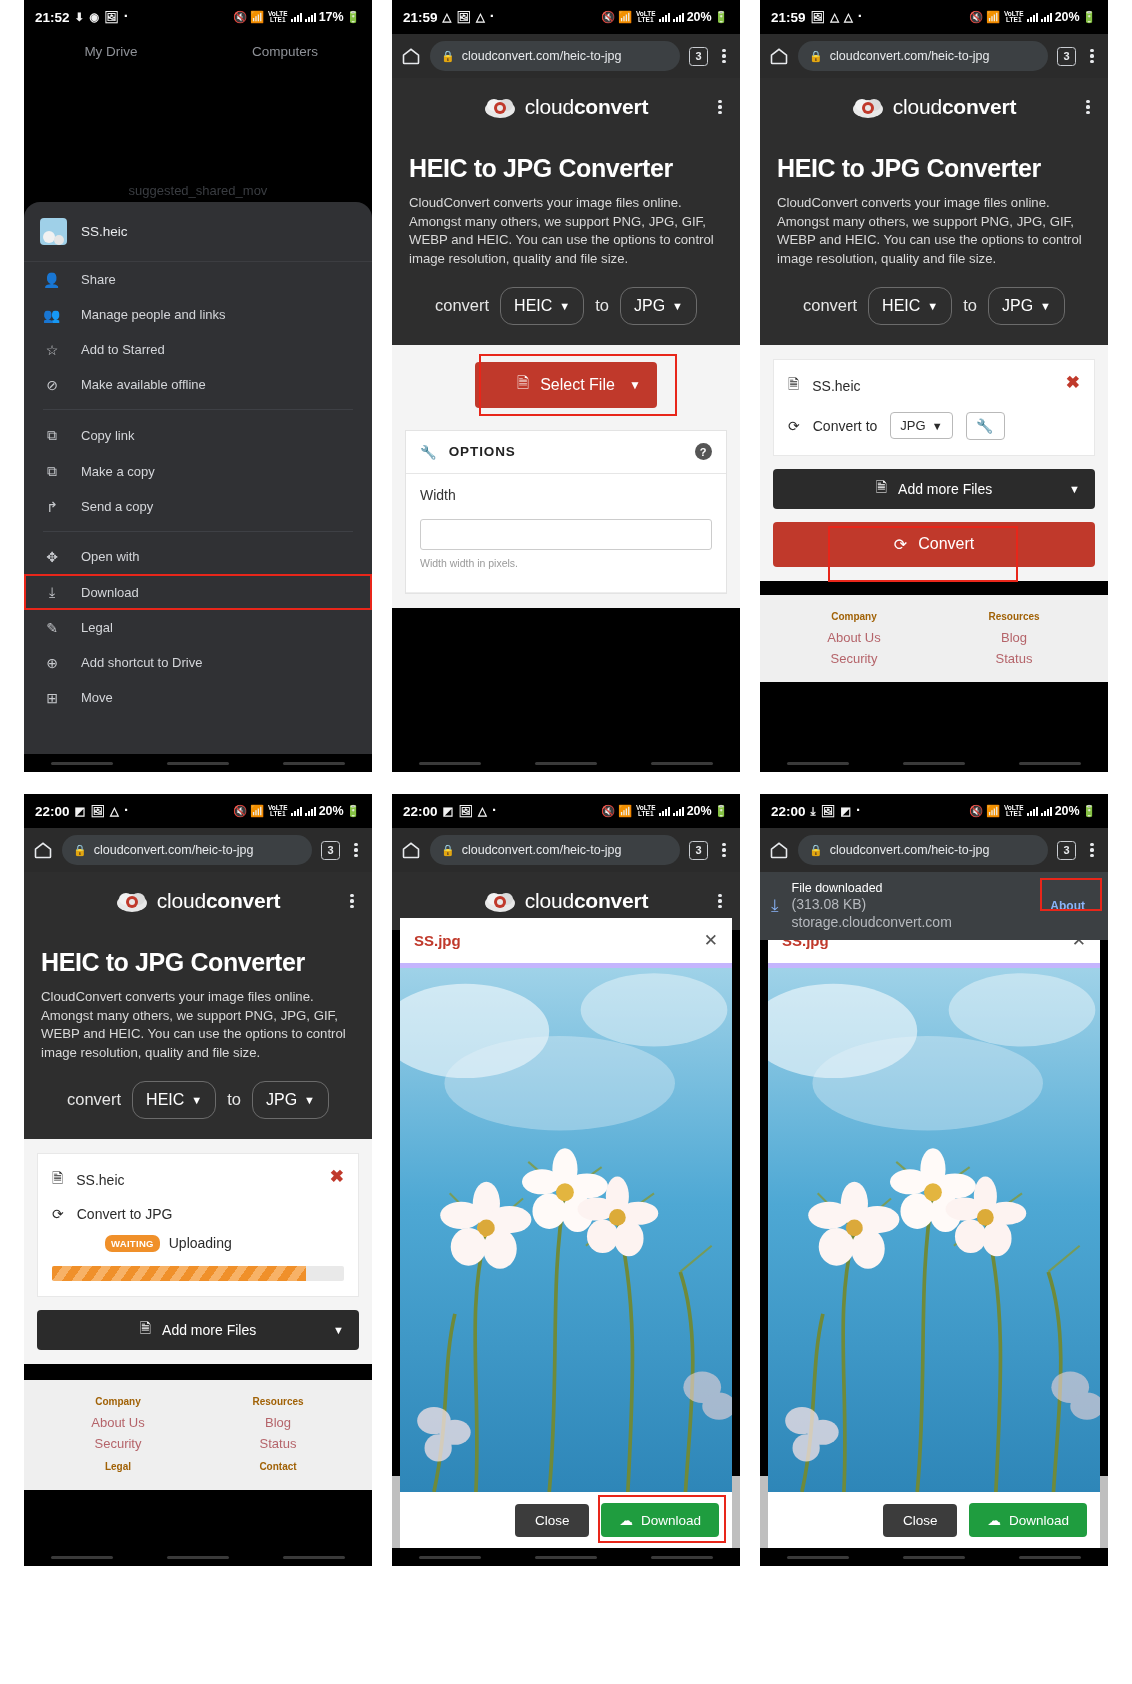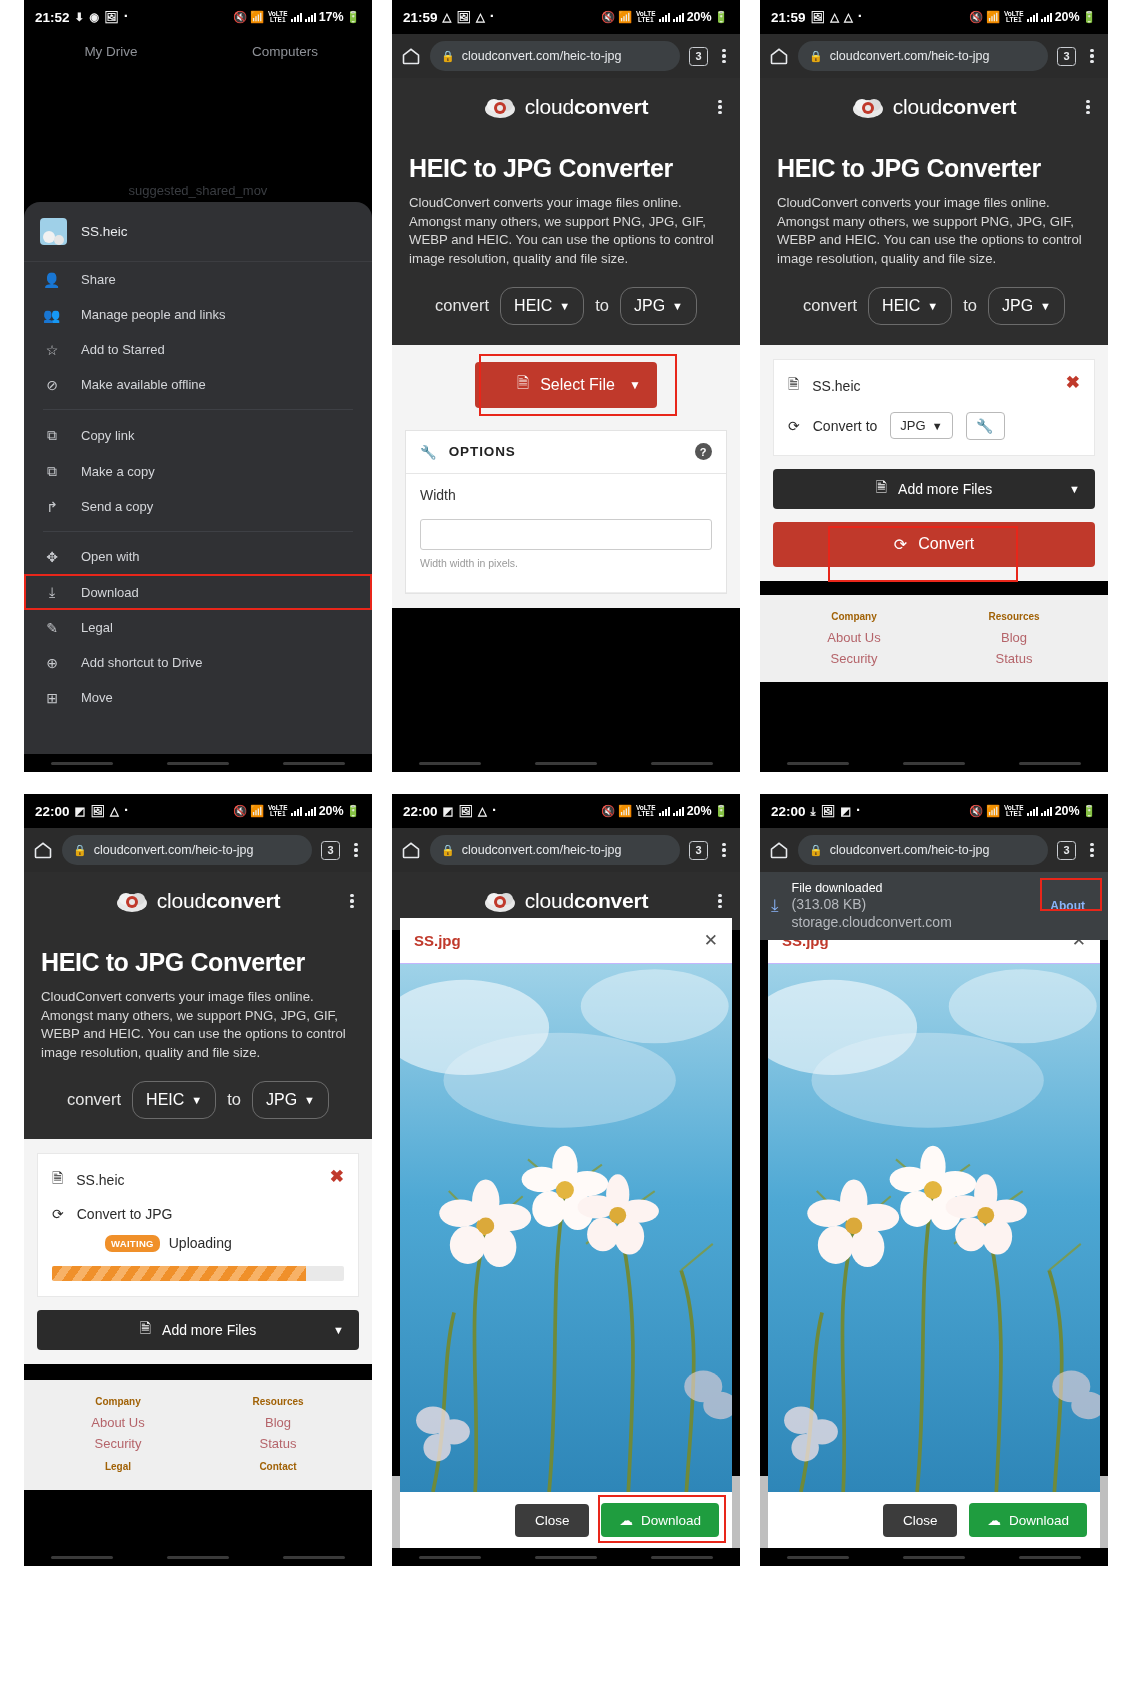--- a/index.html
+++ b/index.html
@@ -165,21 +165,21 @@
   .sheet-head span { color:#e8eaed; font-size:13.5px; }
   .mi { display:flex; align-items:center; gap:20px; padding: 9.5px 19px; color:#d4d6da;
         font-size:13px; position:relative; }
   .mi .ic { width:18px; text-align:center; font-size:14px; color:#c7c9cd; flex:0 0 auto; }
   .mi-sep { height:1px; background:#3e4045; margin: 7px 19px; }
   .mi.active { outline: 2.5px solid #e8261a; outline-offset: -2px; }
 
   
   .modal-wrap { position:absolute; left:0; right:0; background:#fff; }
   .modal-head { display:flex; align-items:center; justify-content:space-between;
-                padding: 12px 14px; border-bottom:1px solid #c4b5fd; }
+                padding: 12px 14px; border-bottom:5px solid #c4b5fd; }
   .modal-head .t { color:#c0392b; font-size:15px; font-weight:700; }
   .modal-head .x { color:#555; font-size:17px; }
   .photo { position:relative; overflow:hidden; }
   .modal-foot { display:flex; align-items:center; justify-content:flex-end;
                 gap:12px; padding: 11px 13px; background:#fff; position:relative; }
   .btn-close { background:#3c3c3c; color:#fff; border-radius:4px; padding:9px 20px; font-size:13.5px; }
   .btn-green { background:#1f9d3f; color:#fff; border-radius:4px; padding:9px 18px;
                font-size:13.5px; display:flex;align-items:center;gap:8px; }
 
   

